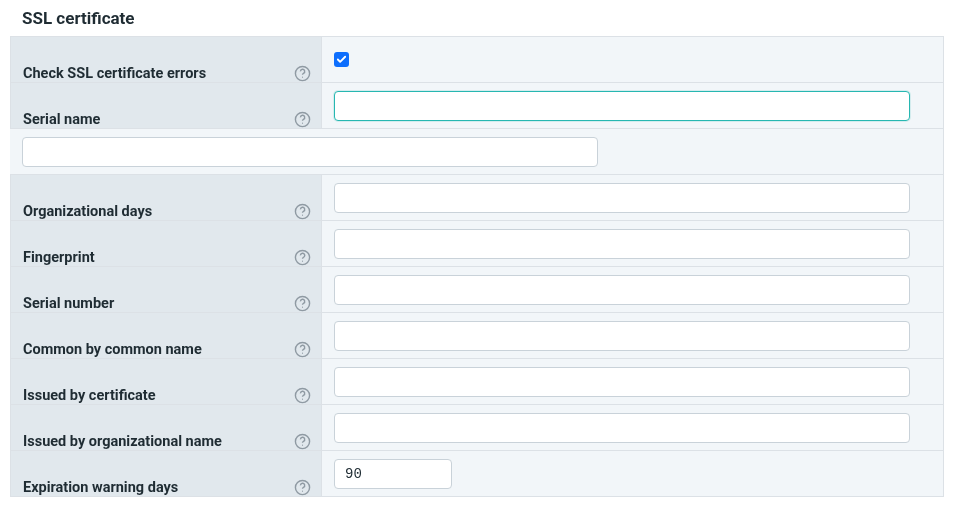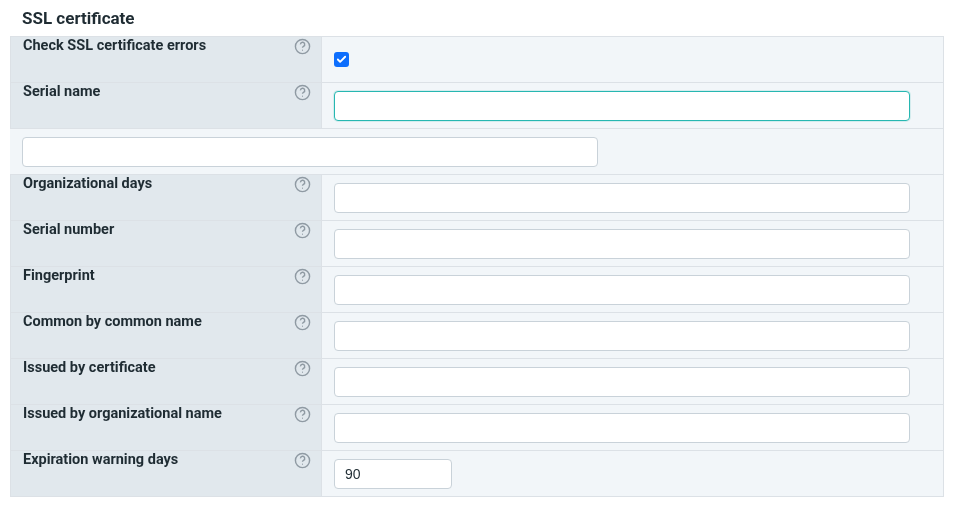--- a/index.html
+++ b/index.html
@@ -32,21 +32,21 @@
     border-bottom: 1px solid #dce1e6;
     min-height: 46px;
   }
   .label-cell {
     width: 312px;
     flex: 0 0 312px;
     background: #e1e8ed;
     border-left: 1px solid #dce1e6;
     border-right: 1px solid #dce1e6;
     display: flex;
-    align-items: flex-start;
+    align-items: flex-end;
     justify-content: space-between;
     padding: 0 10px 0 12px;
   }
   .label-text {
     font-weight: 700;
     font-size: 14.5px;
     color: #1f2c33;
   }
   .help-icon {
     width: 18px;
@@ -77,20 +77,21 @@
   .text-input {
     width: 576px;
     height: 30px;
     border: 1px solid #c9d2d9;
     border-radius: 4px;
     background: #ffffff;
     padding: 0 10px;
     font-size: 14px;
     color: #1f2c33;
     outline: none;
+    font-family: Liberation Mono, monospace;
   }
   .text-input.focused {
     border-color: #27b7b1;
     box-shadow: 0 0 0 1px rgba(39,183,177,0.15);
   }
   .text-input.small {
     width: 118px;
   }
 </style>
 </head>
@@ -154,37 +155,37 @@
             </svg>
         </span>
       </div>
       <div class="value-cell">
         <input type="text" class="text-input" value="" style="">
       </div>
     </div>
 
     <div class="row">
       <div class="label-cell">
+        <span class="label-text">Fingerprint</span>
+        <span class="help-icon">
+          <svg width="17" height="17" viewBox="0 0 24 24" fill="none" stroke="currentColor" stroke-width="2">
+              <circle cx="12" cy="12" r="10"></circle>
+              <path d="M9.1 9a3 3 0 1 1 4.3 2.7c-.9.5-1.4 1-1.4 2"></path>
+              <circle cx="12" cy="17.2" r="0.8" fill="currentColor" stroke="none"></circle>
+            </svg>
+        </span>
+      </div>
+      <div class="value-cell">
+        <input type="text" class="text-input" value="" style="">
+      </div>
+    </div>
+
+    <div class="row">
+      <div class="label-cell">
         <span class="label-text">Serial number</span>
-        <span class="help-icon">
-          <svg width="17" height="17" viewBox="0 0 24 24" fill="none" stroke="currentColor" stroke-width="2">
-              <circle cx="12" cy="12" r="10"></circle>
-              <path d="M9.1 9a3 3 0 1 1 4.3 2.7c-.9.5-1.4 1-1.4 2"></path>
-              <circle cx="12" cy="17.2" r="0.8" fill="currentColor" stroke="none"></circle>
-            </svg>
-        </span>
-      </div>
-      <div class="value-cell">
-        <input type="text" class="text-input" value="" style="">
-      </div>
-    </div>
-
-    <div class="row">
-      <div class="label-cell">
-        <span class="label-text">Fingerprint</span>
         <span class="help-icon">
           <svg width="17" height="17" viewBox="0 0 24 24" fill="none" stroke="currentColor" stroke-width="2">
               <circle cx="12" cy="12" r="10"></circle>
               <path d="M9.1 9a3 3 0 1 1 4.3 2.7c-.9.5-1.4 1-1.4 2"></path>
               <circle cx="12" cy="17.2" r="0.8" fill="currentColor" stroke="none"></circle>
             </svg>
         </span>
       </div>
       <div class="value-cell">
         <input type="text" class="text-input" value="" style="">

